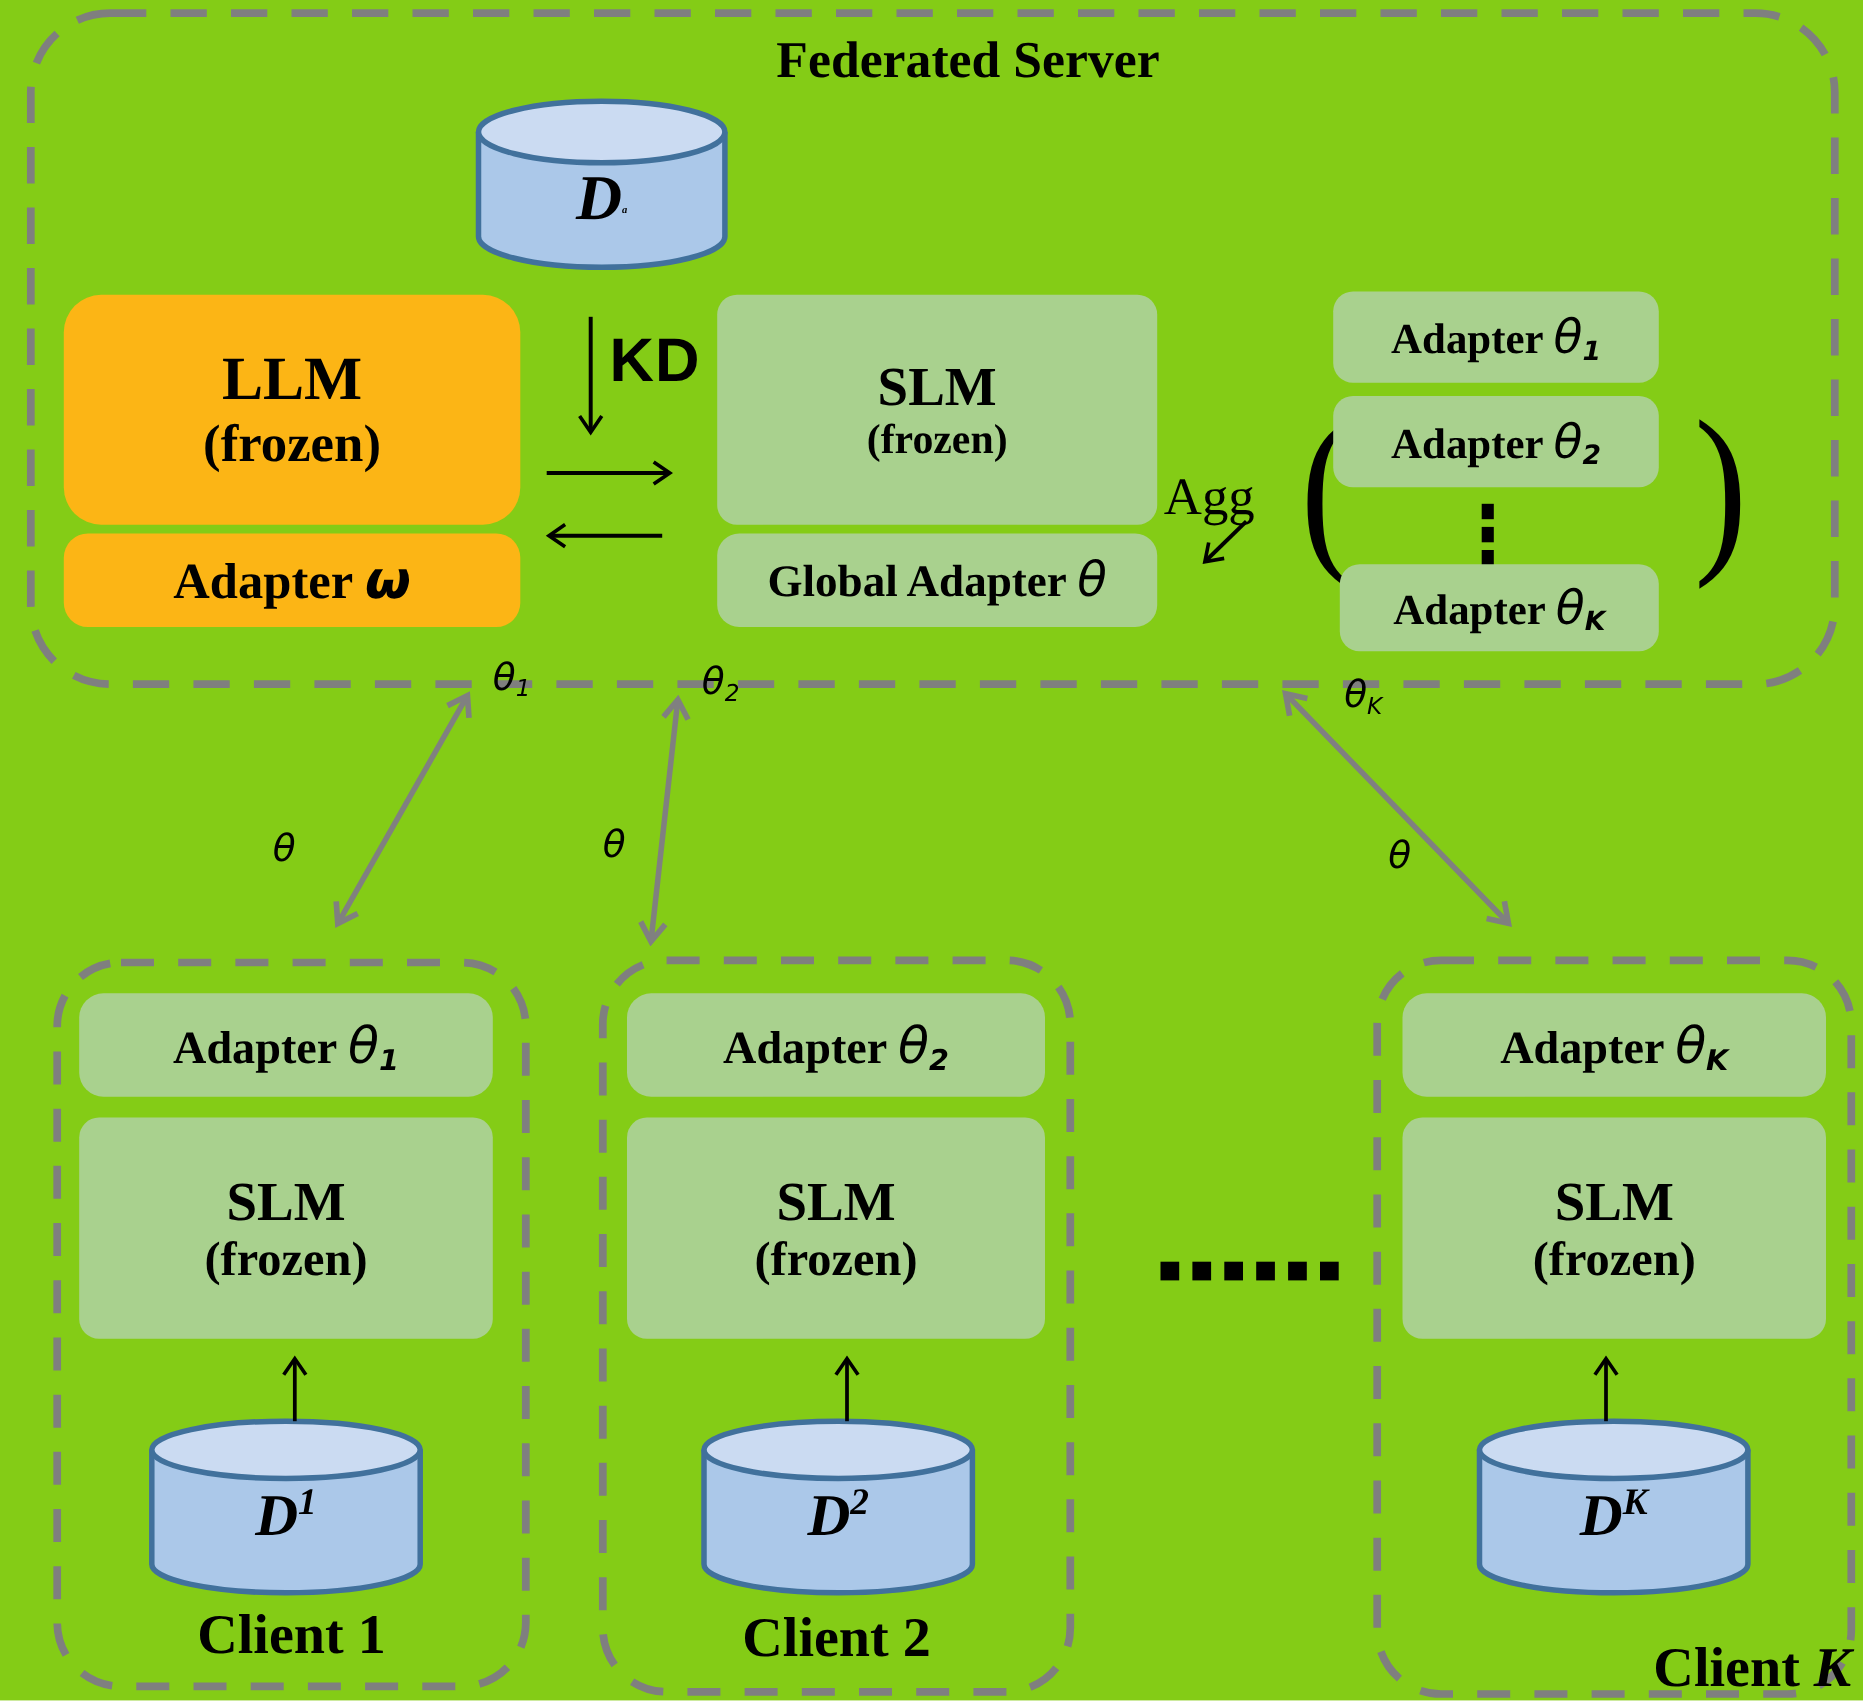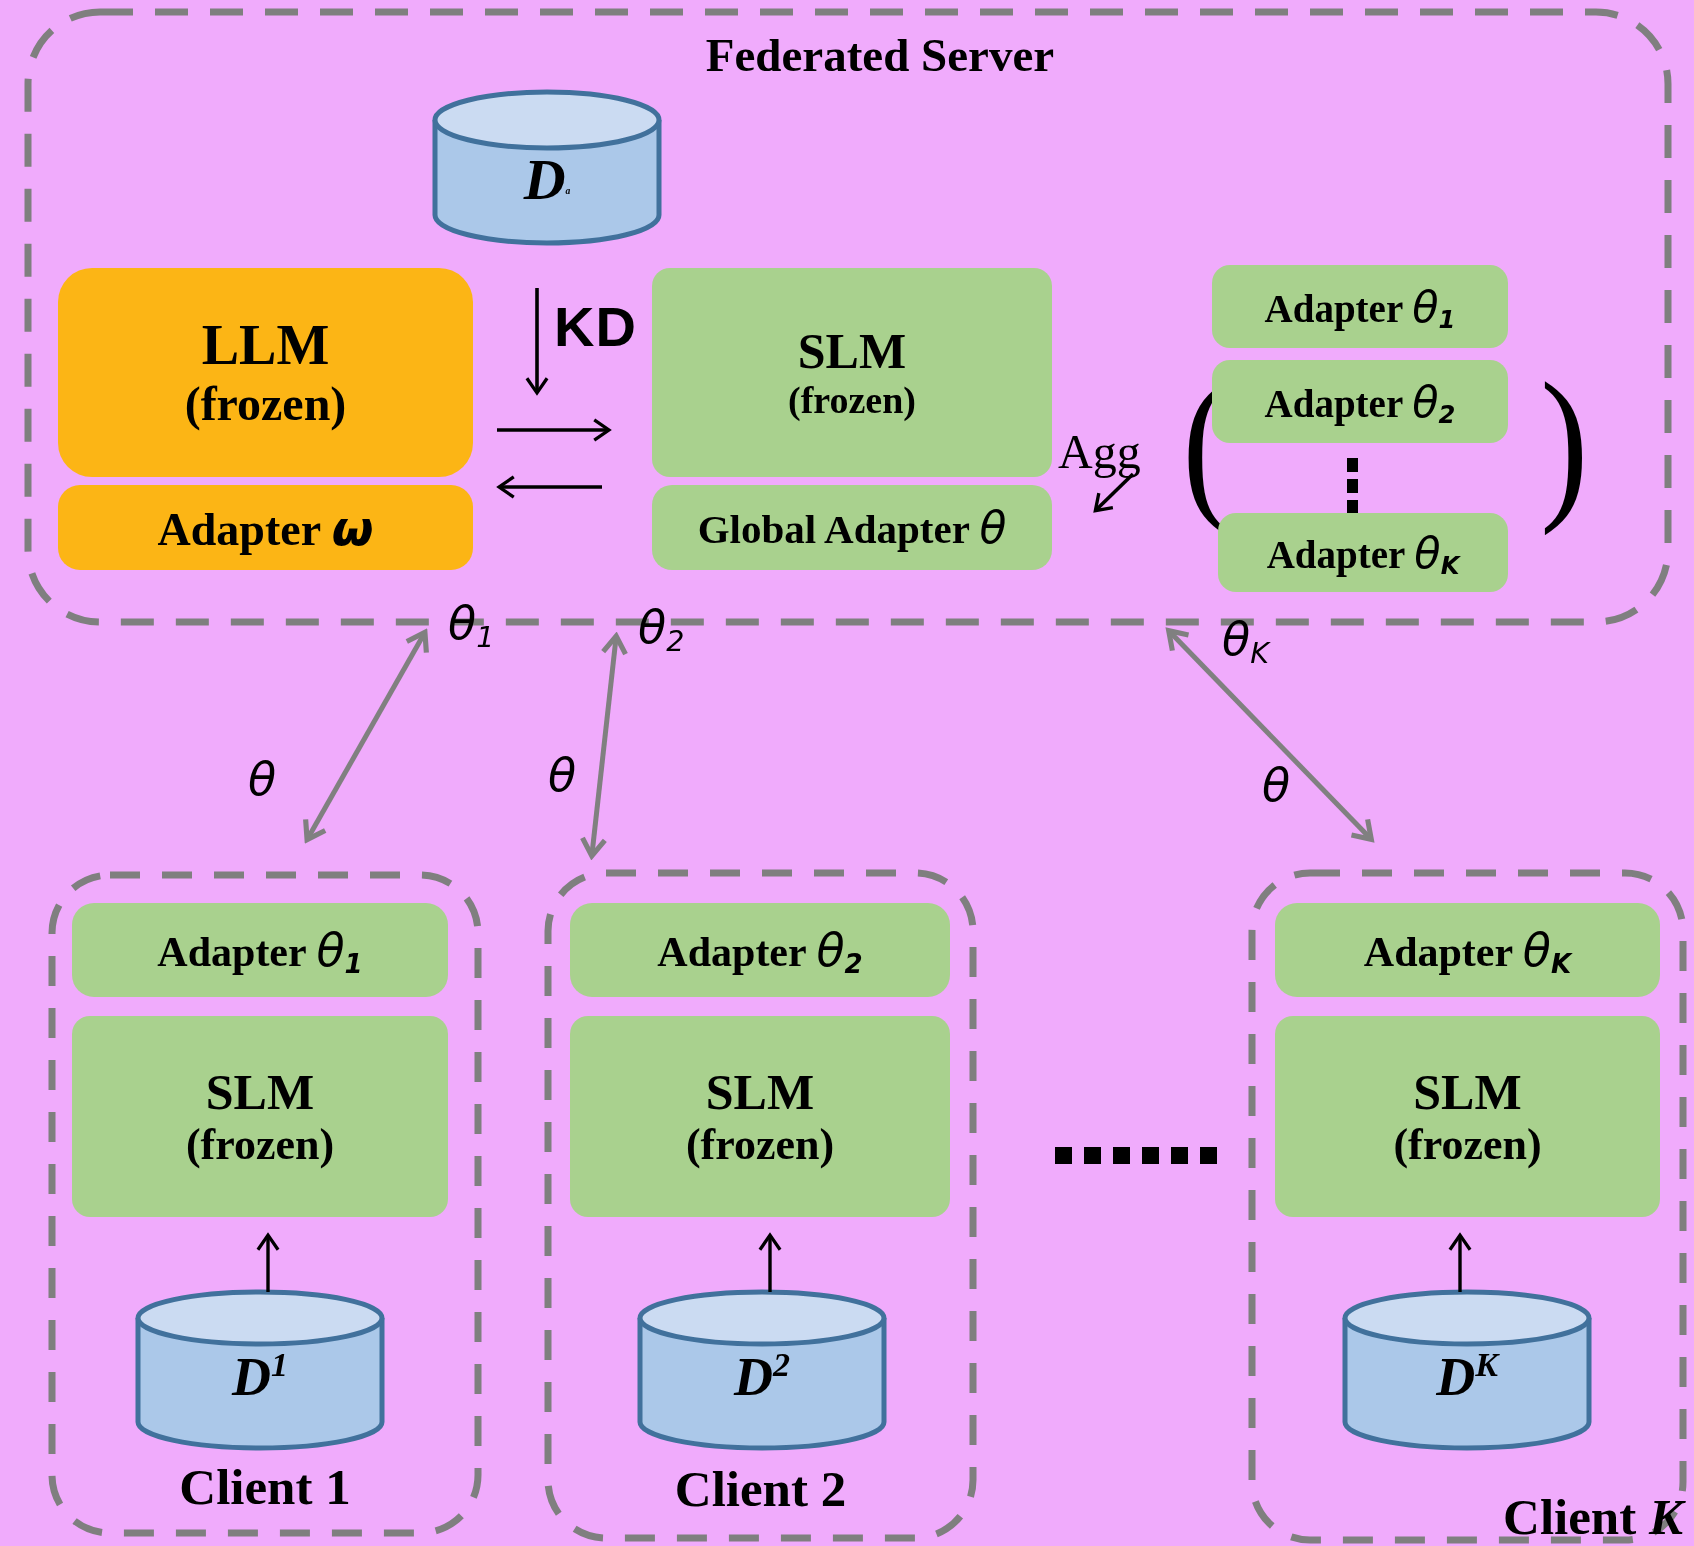--- a/index.html
+++ b/index.html
@@ -1,39 +1,39 @@
 <!DOCTYPE html>
 <html><head>
 <meta charset="utf-8">
 <style>
   html,body{margin:0;padding:0;background:#ffffff;}
   #canvas{
     position:relative;
     width:1694px;height:1546px;
-    background:#f0abfc;
+    background:#84cc16;
     font-family:"Liberation Serif","DejaVu Serif",serif;
     overflow:hidden;
   }
   #bg{position:absolute;left:0;top:0;width:1694px;height:1546px;}
   .abs{position:absolute;box-sizing:border-box;}
   .center{display:flex;flex-direction:column;align-items:center;justify-content:center;text-align:center;}
   .orange{background:#FCB515;border-radius:34px;}
   .green{background:#A9D18E;border-radius:18px;}
   .box-title{font-weight:bold;color:#000;line-height:1.12;}
   .page-title{font-size:47px;font-weight:bold;color:#000;}
   .kd{font-family:"Liberation Sans","DejaVu Sans",sans-serif;font-weight:900;font-size:56px;color:#000;letter-spacing:1px;}
   .agg{font-size:48px;color:#000;}
   .paren{font-size:170px;font-weight:400;color:#000;line-height:0.9;transform:scaleX(0.85);}
   .theta{font-family:"DejaVu Sans",sans-serif;font-style:italic;font-weight:500;}
   .sub{font-size:0.62em;position:relative;top:0.28em;font-style:italic;font-family:"DejaVu Sans",sans-serif;}
   .greek{font-family:"DejaVu Sans",sans-serif;font-style:italic;font-weight:bold;}
   .dlabel{font-weight:bold;font-style:italic;font-size:58px;color:#000;}
   .dsup{font-size:0.6em;position:relative;top:-0.55em;font-weight:bold;font-style:italic;}
   .client-name{font-size:51px;font-weight:bold;color:#000;}
-  .link-label{font-size:46px;color:#000;}
+  .link-label{font-size:34px;color:#000;}
   .adapter-row{font-size:42px;font-weight:bold;color:#000;white-space:nowrap;}
   .adapter-row .theta{font-size:46px;font-weight:500;}
   .stack-row{font-size:39px;font-weight:bold;color:#000;white-space:nowrap;}
   .stack-row .theta{font-size:43px;font-weight:500;}
 </style>
 </head>
 <body>
 
 <div id="canvas">
 

